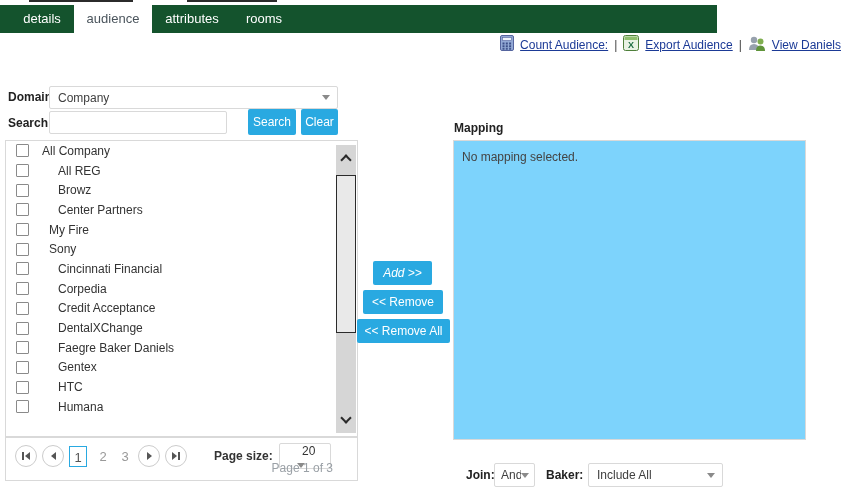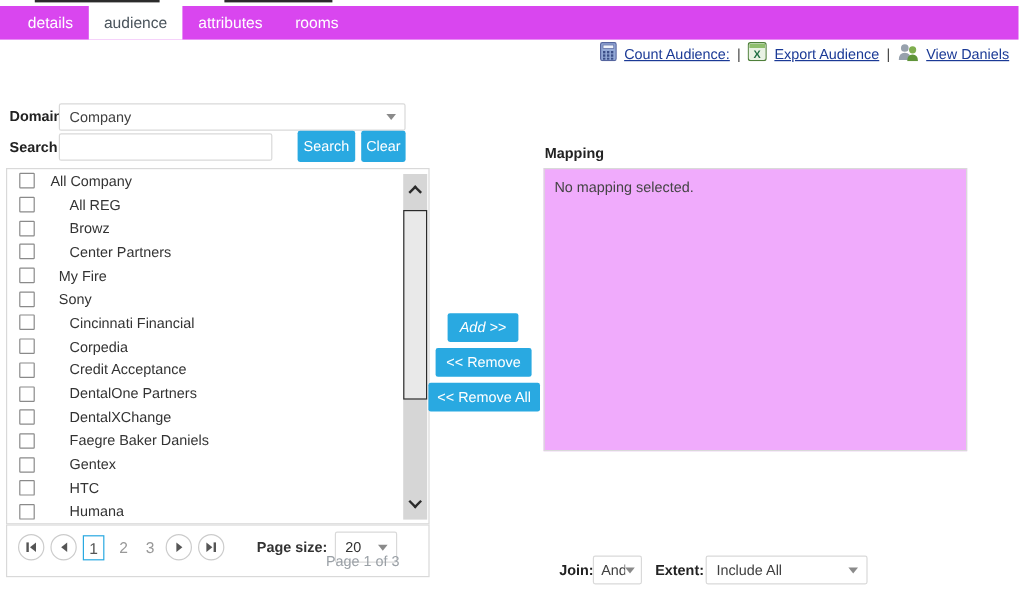--- a/index.html
+++ b/index.html
@@ -8,21 +8,21 @@
     position:relative; width:849px; height:494px; background:#fff;
     font-family:"Liberation Sans", sans-serif; overflow:hidden;
   }
   
   .clip-row { position:absolute; top:0; left:0; width:100%; height:3px; overflow:hidden; }
   .clip-frag { position:absolute; top:0; height:2px; background:#2b2b2b; }
   .clip-frag.f1 { left:29px; width:104px; }
   .clip-frag.f2 { left:187px; width:90px; }
 
   
-  .tabbar { position:absolute; top:5px; left:0; width:849px; height:28px; background:#d946ef; }
+  .tabbar { position:absolute; top:5px; left:0; width:717px; height:28px; background:#14532d; }
   .tab { position:absolute; top:0; height:28px; line-height:28px; text-align:center;
          font-size:13px; color:#fff; cursor:pointer; }
   .tab.active { background:#fff; color:#4a545c; }
   .tab-details    { left:10px;  width:64px; }
   .tab-audience   { left:74px;  width:78px; }
   .tab-attributes { left:152px; width:80px; }
   .tab-rooms      { left:232px; width:64px; }
 
   
   .links-row { position:absolute; top:35px; right:8px; height:20px; display:flex; align-items:center; gap:6px; }
@@ -75,32 +75,32 @@
   .pager-row { position:absolute; left:9px; top:5px; display:flex; align-items:center; }
   .pg-circle { width:22px; height:22px; border:1px solid #ccc; border-radius:50%; background:#fff;
                display:flex; align-items:center; justify-content:center; cursor:pointer; margin-right:5px; }
   .tri-l { width:0; height:0; border-top:4px solid transparent; border-bottom:4px solid transparent; border-right:5px solid #555; }
   .tri-r { width:0; height:0; border-top:4px solid transparent; border-bottom:4px solid transparent; border-left:5px solid #555; }
   .nav-bar { width:2px; height:8px; background:#555; }
   .pg-ico { display:flex; align-items:center; gap:1px; }
   .pg-num { width:18px; text-align:center; font-size:13px; color:#999; cursor:pointer; margin-right:4px; }
   .pg-num.current { border:1px solid #29a9e1; color:#555; background:#fff; height:21px; line-height:21px; margin-right:7px; }
   .pgsize-label { font-size:12px; font-weight:bold; color:#333; margin:0 6px 0 22px; white-space:nowrap; }
-  .pgsize-select { position:static; width:52px; height:26px; color:#333; }
+  .pgsize-select { position:static; width:52px; height:26px; color:#333;flex-direction:column; }
   .pager-status { position:absolute; right:24px; bottom:5px; font-size:12px; color:#9aa0a6; }
 
   
   .add-btn        { left:373px; top:261px; width:59px; height:24px;font-style:italic; }
   .remove-btn     { left:363px; top:290px; width:80px; height:24px; }
   .remove-all-btn { left:357px; top:319px; width:93px; height:24px; }
 
   
   .mapping-title { position:absolute; left:454px; top:121px; font-size:12px; font-weight:bold; color:#222; }
-  .mapping-box { position:absolute; left:453px; top:140px; width:353px; height:236px;
-                 border:1px solid #d9d9d9; background:#f0abfc; padding:6px 8px; }
+  .mapping-box { position:absolute; left:453px; top:140px; width:353px; height:300px;
+                 border:1px solid #d9d9d9; background:#7dd3fc; padding:6px 8px; }
   .mapping-empty { font-size:12px; color:#444; }
 
   
   .join-label   { left:466px; top:468px; }
   .join-select  { left:494px; top:463px; width:41px; height:24px; }
   .extent-label { left:546px; top:468px; }
   .extent-select{ left:588px; top:463px; width:135px; height:24px; }
 </style>
 </head>
 <body>
@@ -202,24 +202,20 @@
     <div class="list-row ind-1">
         <span class="cbx"></span>
         <span class="row-label">Corpedia</span>
       </div>
     <div class="list-row ind-1">
         <span class="cbx"></span>
         <span class="row-label">Credit Acceptance</span>
       </div>
     <div class="list-row ind-1">
         <span class="cbx"></span>
-        <span class="row-label">DentalOne Partners</span>
-      </div>
-    <div class="list-row ind-1">
-        <span class="cbx"></span>
         <span class="row-label">DentalXChange</span>
       </div>
     <div class="list-row ind-1">
         <span class="cbx"></span>
         <span class="row-label">Faegre Baker Daniels</span>
       </div>
     <div class="list-row ind-1">
         <span class="cbx"></span>
         <span class="row-label">Gentex</span>
       </div>
@@ -282,19 +278,19 @@
   <div class="mapping-title">Mapping</div>
   <div class="mapping-box">
     <span class="mapping-empty">No mapping selected.</span>
   </div>
 
   <span class="lbl join-label">Join:</span>
   <div class="select join-select">
     <span class="sel-text" style="padding-left:6px;">And</span>
     <span class="chev-down" style="margin-right:5px;"></span>
   </div>
-  <span class="lbl extent-label">Extent:</span>
+  <span class="lbl extent-label">Baker:</span>
   <div class="select extent-select">
     <span class="sel-text">Include All</span>
     <span class="chev-down"></span>
   </div>
 
 </div>
 
 </body></html>

